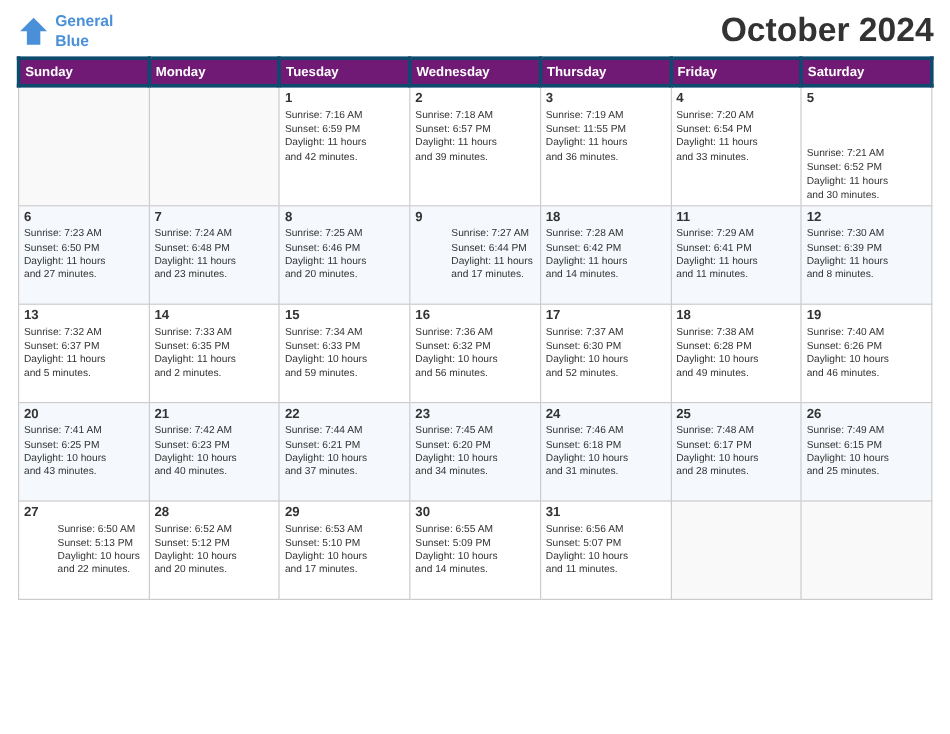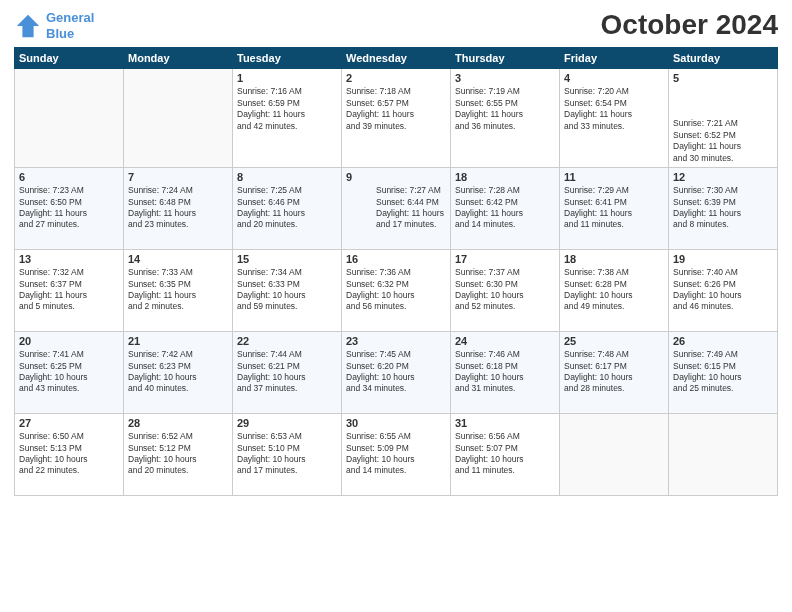--- a/index.html
+++ b/index.html
@@ -54,27 +54,27 @@
       font-size: 13px;
       color: #555;
     }
     .calendar {
       flex: 1;
       border-collapse: collapse;
       width: 100%;
       table-layout: fixed;
     }
     .calendar th {
-      background-color: #0c4a6e;
+      background-color: #701a75;
       color: #fff;
       font-size: 11px;
       font-weight: bold;
       padding: 4px 4px;
       text-align: left;
-      border: 1px solid #0c4a6e;
+      border: 3px solid #0c4a6e;
     }
     .calendar td {
       border: 1px solid #ccc;
       vertical-align: top;
       padding: 3px 4px;
       font-size: 9px;
       color: #333;
       background: #fff;
       height: 82px;
     }
@@ -145,21 +145,21 @@
           <td>
             <span class="day-number">2</span>
             <div class="cell-content" style="white-space: pre-line;">Sunrise: 7:18 AM
 Sunset: 6:57 PM
 Daylight: 11 hours
 and 39 minutes.</div>
           </td>
           <td>
             <span class="day-number">3</span>
             <div class="cell-content" style="white-space: pre-line;">Sunrise: 7:19 AM
-Sunset: 6:55 PM
+Sunset: 11:55 PM
 Daylight: 11 hours
 and 36 minutes.</div>
           </td>
           <td>
             <span class="day-number">4</span>
             <div class="cell-content" style="white-space: pre-line;">Sunrise: 7:20 AM
 Sunset: 6:54 PM
 Daylight: 11 hours
 and 33 minutes.</div>
           </td>
@@ -320,21 +320,21 @@
             <span class="day-number">26</span>
             <div class="cell-content" style="white-space: pre-line;">Sunrise: 7:49 AM
 Sunset: 6:15 PM
 Daylight: 10 hours
 and 25 minutes.</div>
           </td>
         </tr>
         <tr class="week-row">
           <td>
             <span class="day-number">27</span>
-            <div class="cell-content" style="white-space: pre-line;">Sunrise: 6:50 AM
+            <div class="cell-content" style="white-space: pre-line; margin-left: 28px;">Sunrise: 6:50 AM
 Sunset: 5:13 PM
 Daylight: 10 hours
 and 22 minutes.</div>
           </td>
           <td>
             <span class="day-number">28</span>
             <div class="cell-content" style="white-space: pre-line;">Sunrise: 6:52 AM
 Sunset: 5:12 PM
 Daylight: 10 hours
 and 20 minutes.</div>

